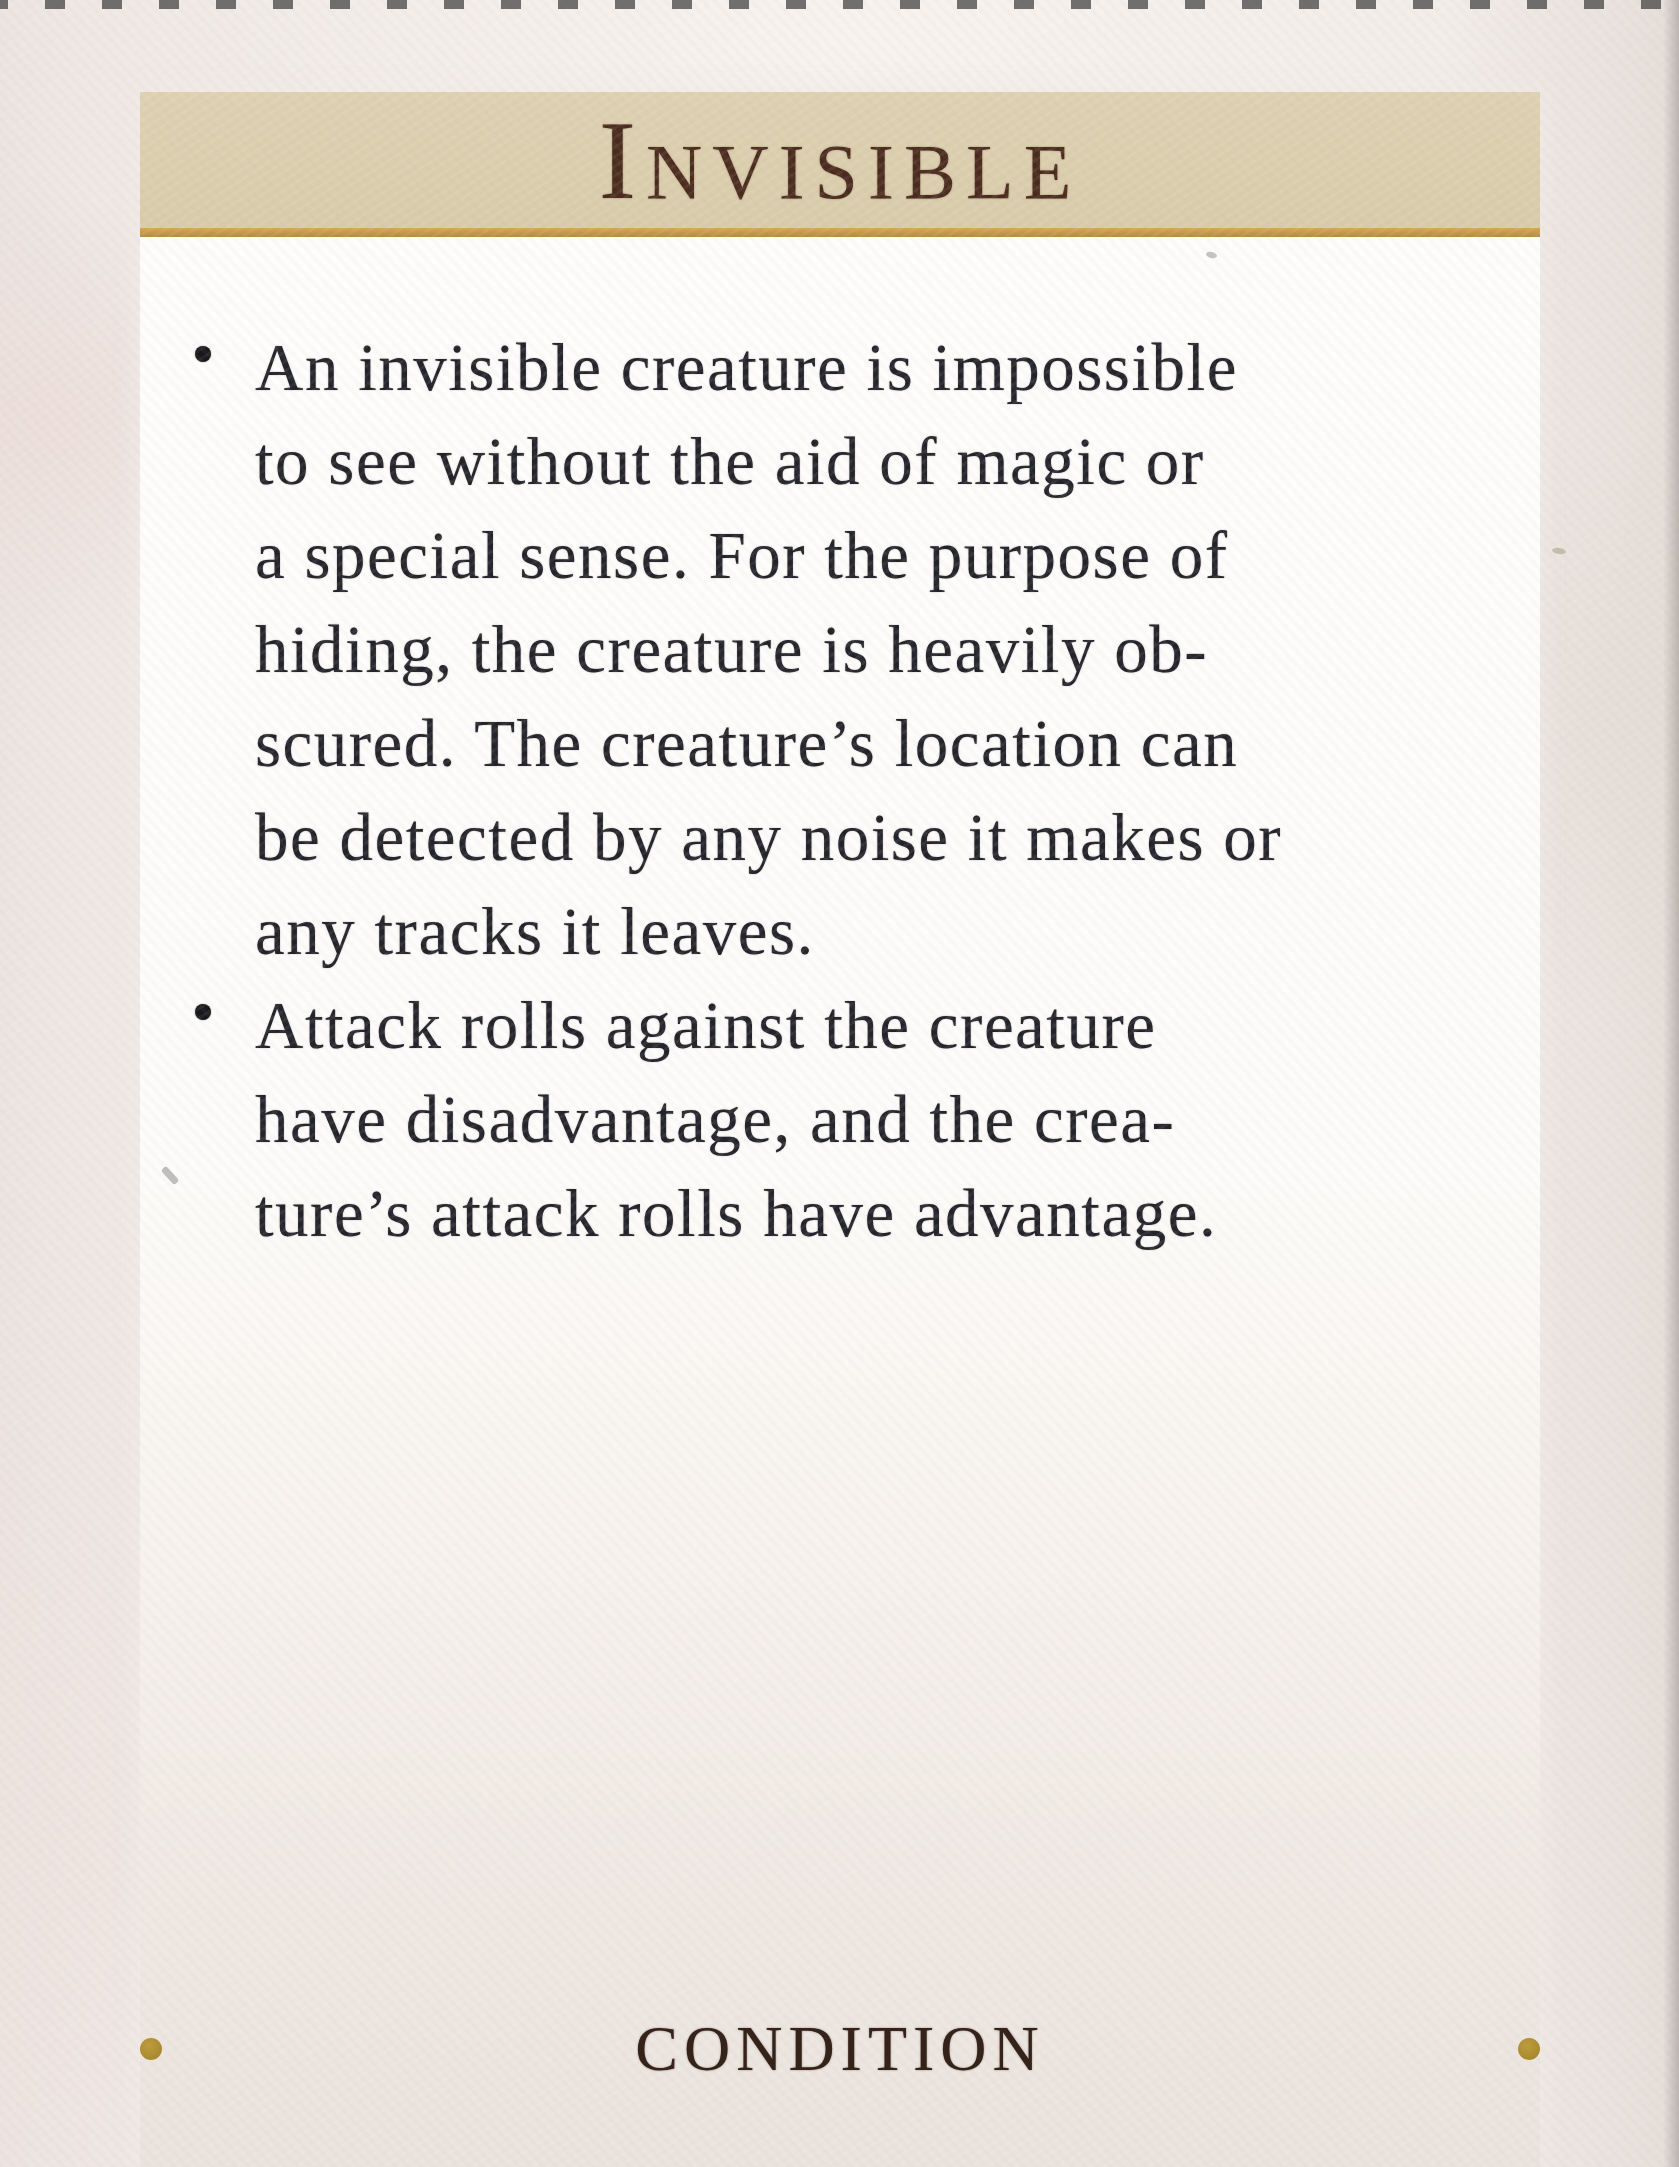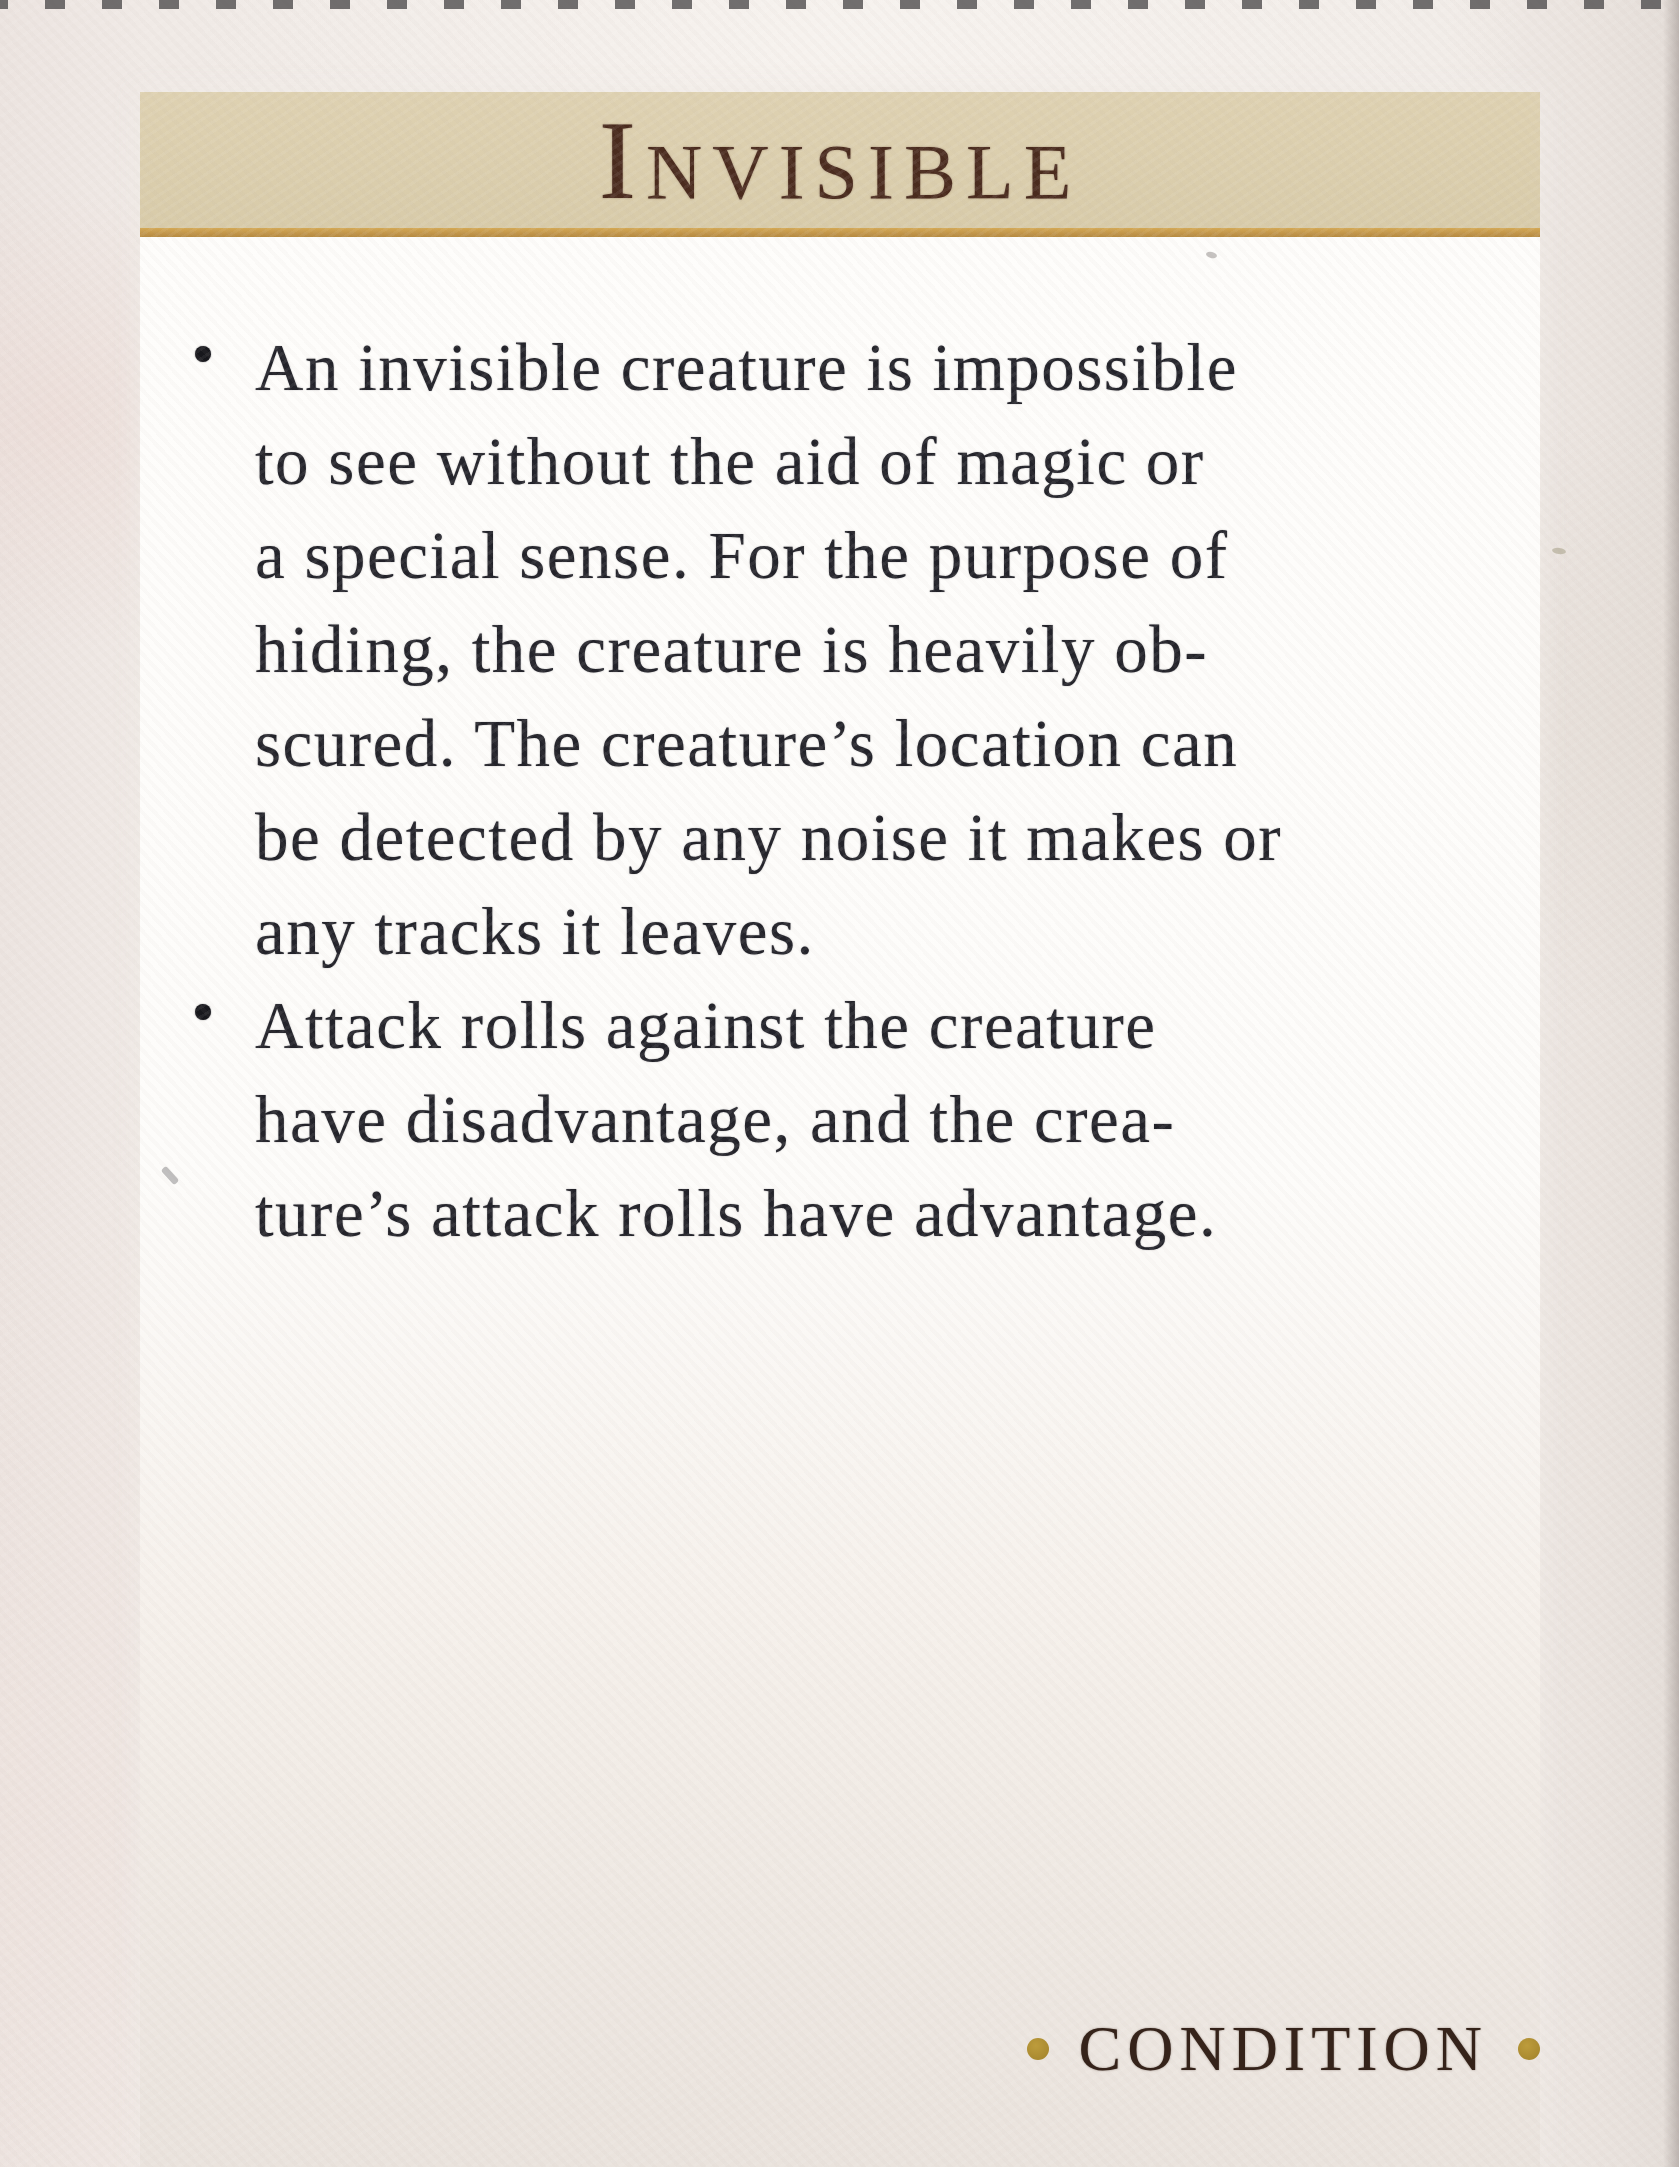--- a/index.html
+++ b/index.html
@@ -132,21 +132,21 @@
   }
 
   .card-footer {
     position: absolute;
     left: 140px;
     top: 2006px;
     width: 1400px;
     height: 86px;
     display: flex;
     align-items: center;
-    justify-content: flex-end;
+    justify-content: space-between;
     gap: 30px;
     z-index: 2;
   }
 
   .footer-label {
     font-size: 64px;
     letter-spacing: 6px;
     color: #35231a;
     text-shadow: 0 0 2px rgba(53,35,26,.5);
   }

